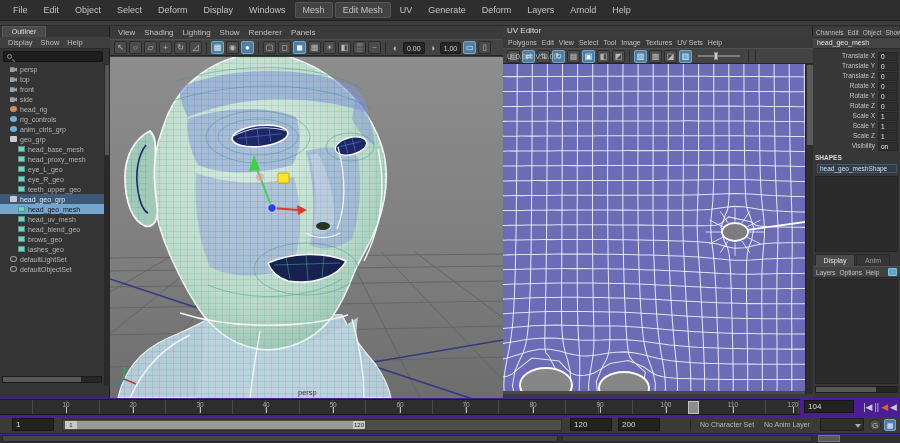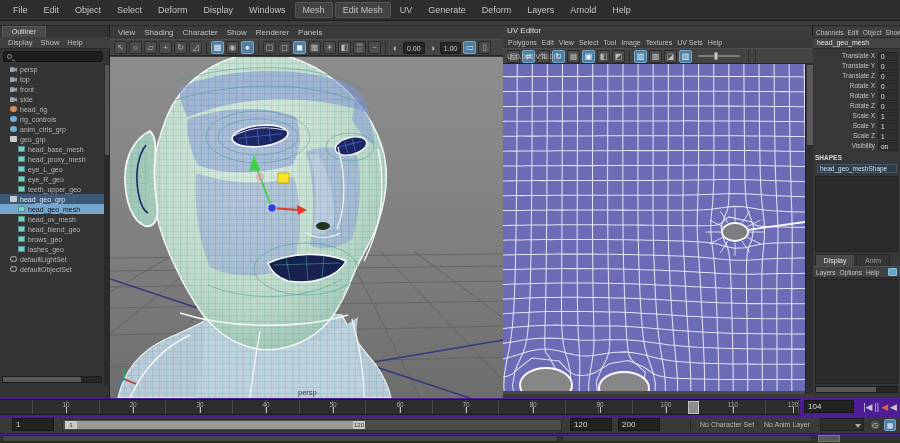--- a/index.html
+++ b/index.html
@@ -308,21 +308,21 @@
       </div>
     <div id="outliner-hscroll" class="abs">
         <div class="thumb"></div>
       </div>
   </div>
 
   <div id="viewport" class="abs">
     <div id="vp-menus" class="abs panelmenus">
       <span>View</span>
       <span>Shading</span>
-      <span>Character</span>
+      <span>Lighting</span>
       <span>Show</span>
       <span>Renderer</span>
       <span>Panels</span>
     </div>
     <div id="vp-icons" class="abs">
       <span class="ibox">↖</span>
       <span class="ibox">○</span>
       <span class="ibox">▱</span>
       <span class="ibox">+</span>
       <span class="ibox">↻</span>

